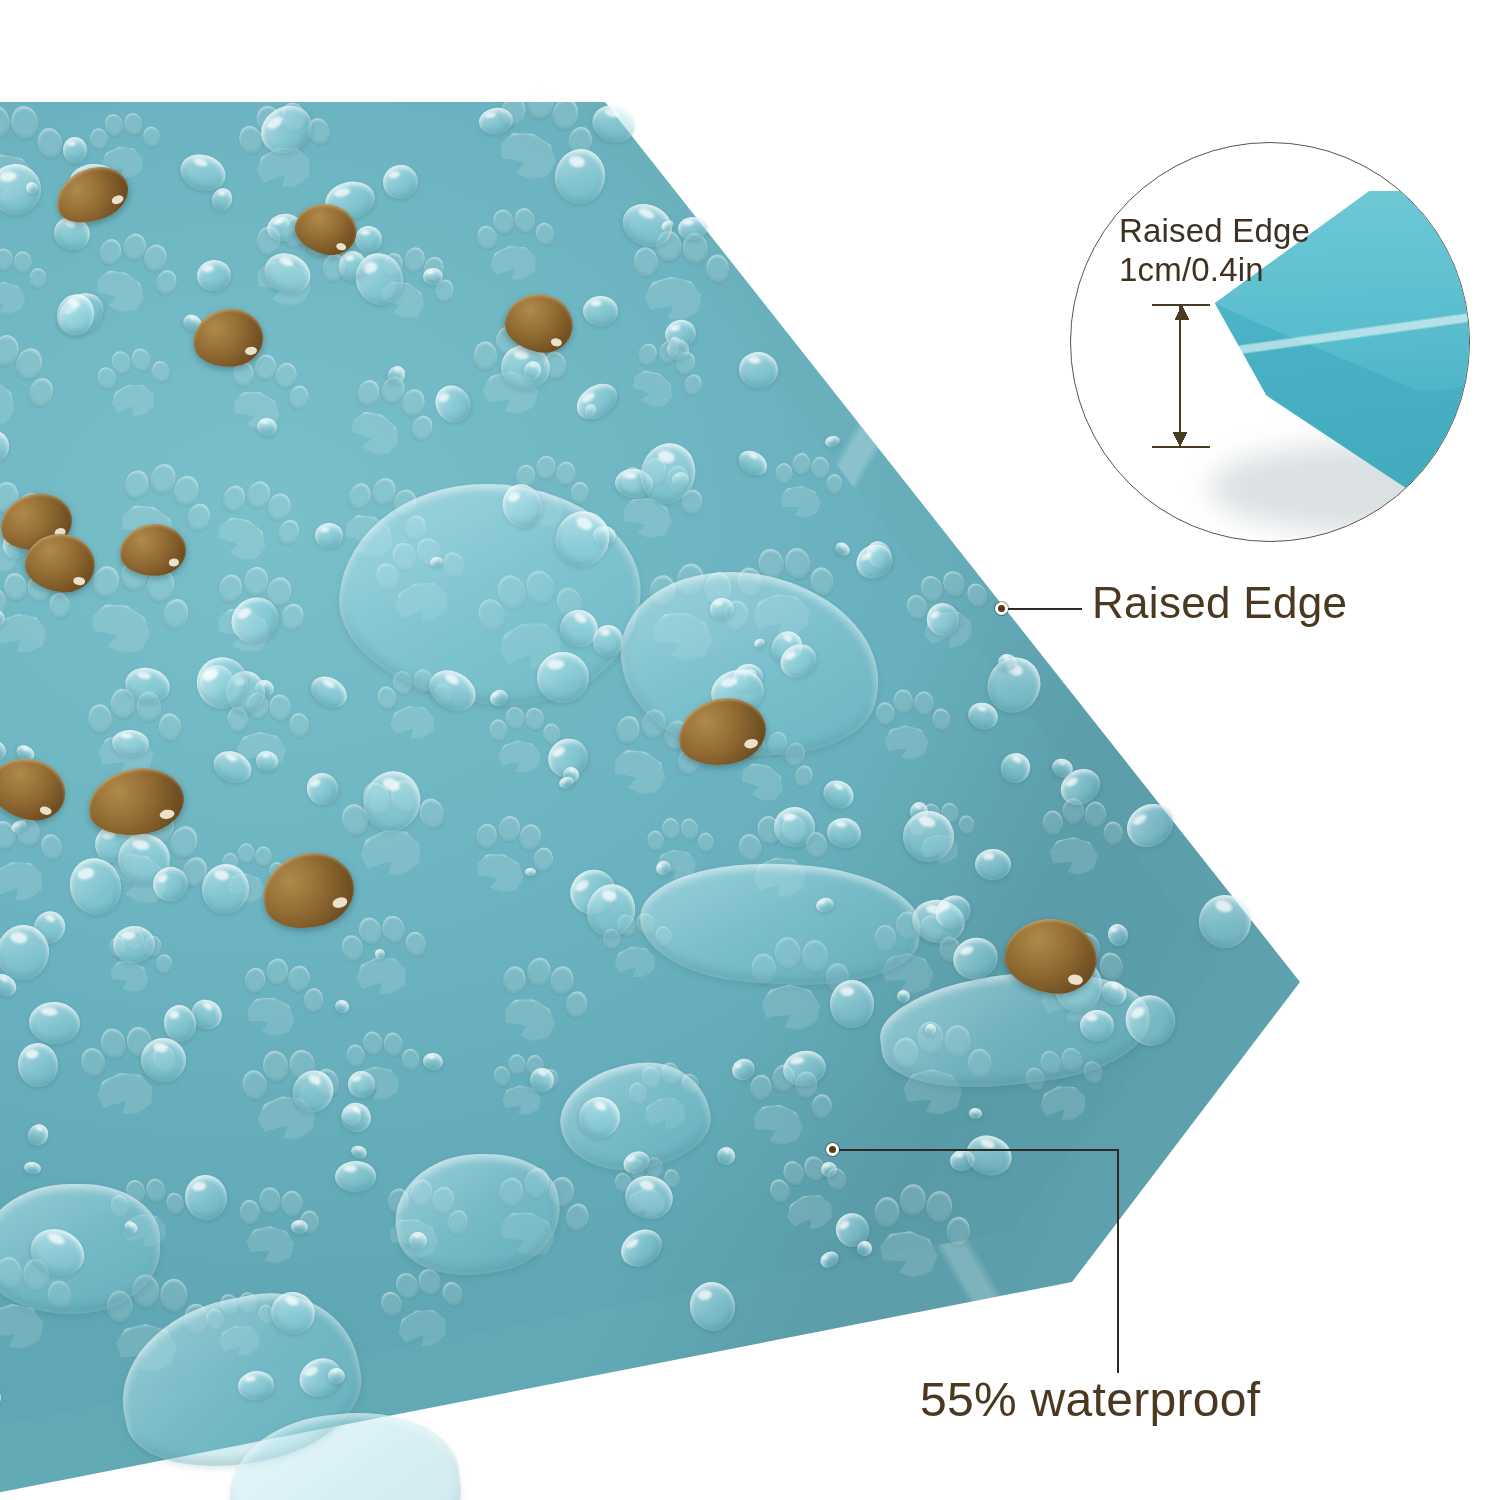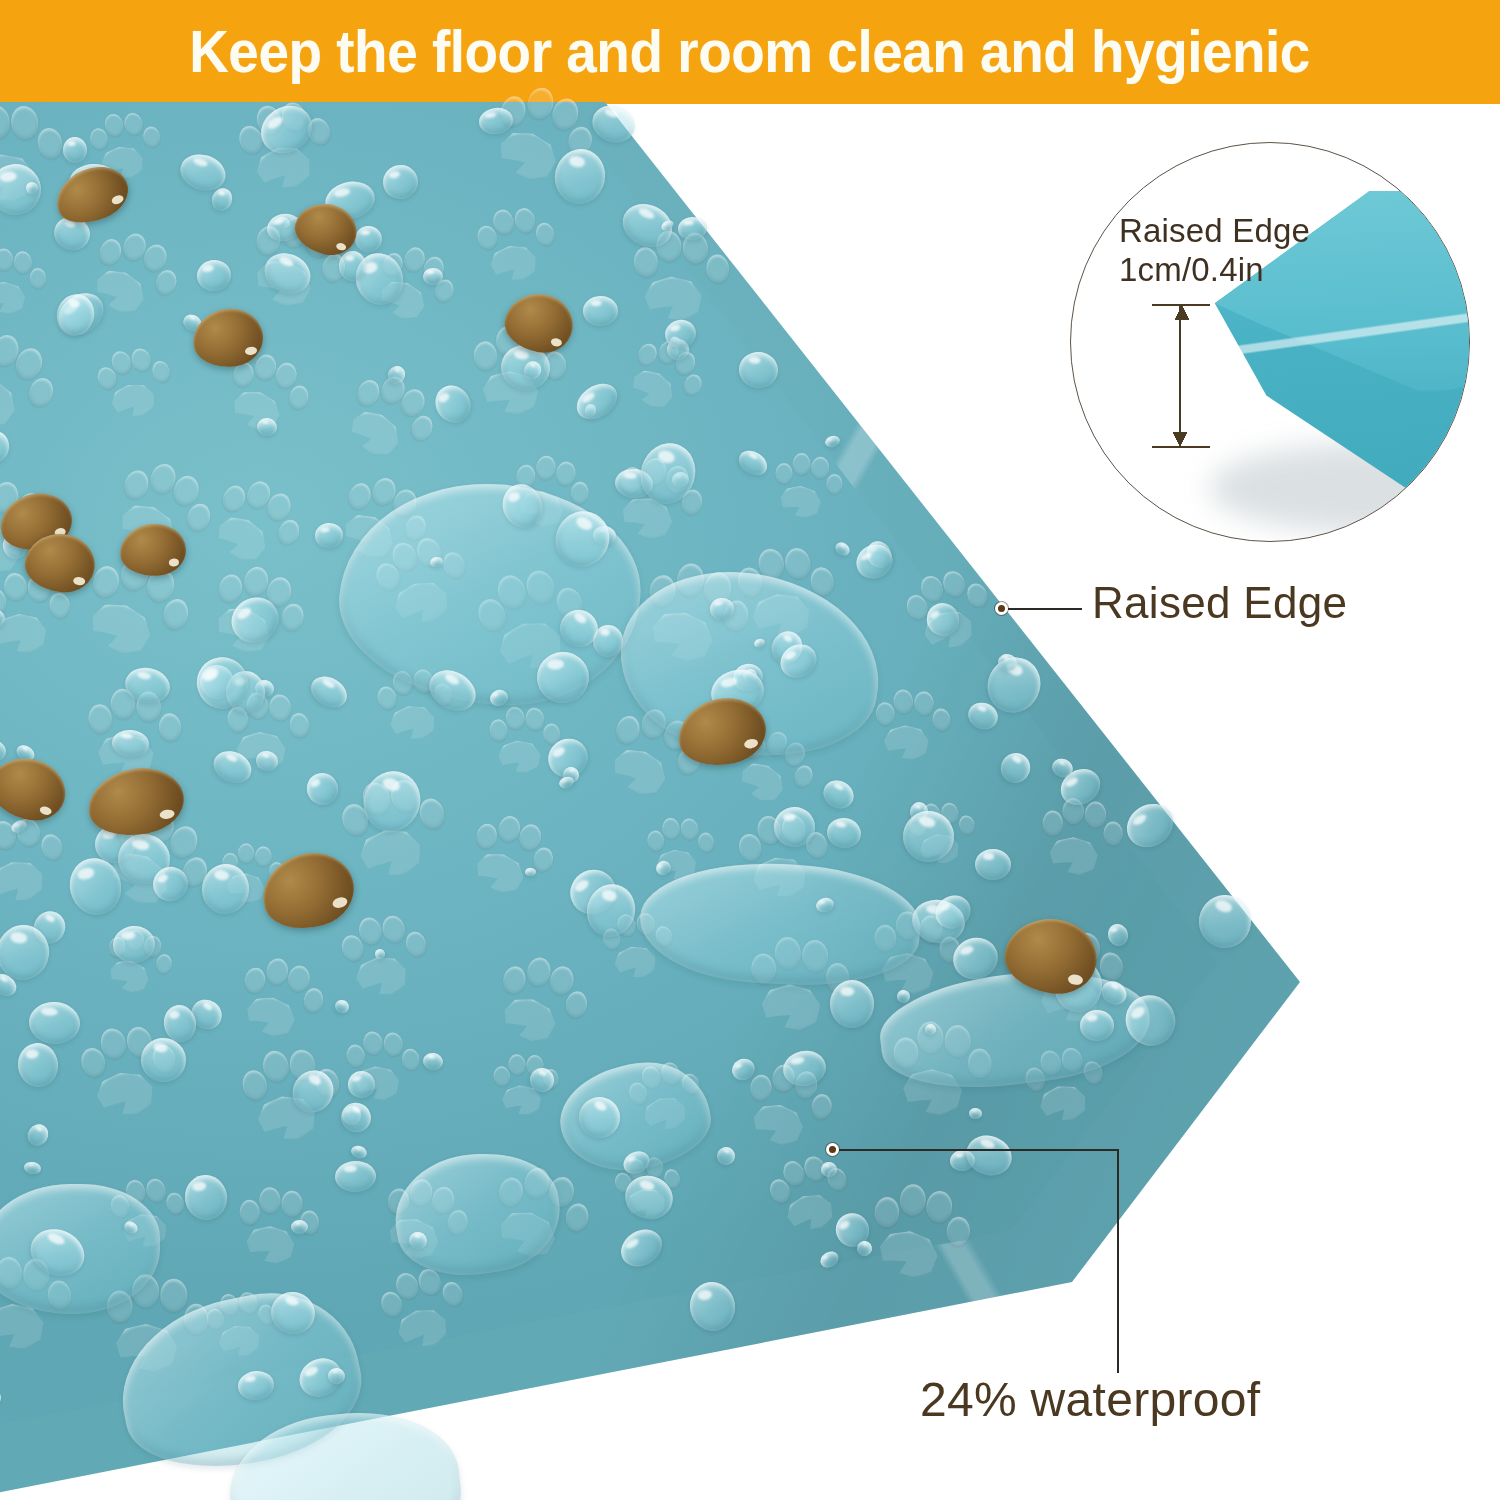--- a/index.html
+++ b/index.html
@@ -166,23 +166,20 @@
   .lead-dot{
     position:absolute; width:13px; height:13px; border-radius:50%;
     background:#5b3a18; border:3px solid #ffffff; box-shadow:0 0 0 1px rgba(60,50,40,.5);
   }
 </style>
 </head>
 <body>
 
 <div id="stage">
 
-  <div class="banner">
-    <div class="banner-text">Keep the floor and room clean and hygienic</div>
-  </div>
 
   <div class="photo">
 
     <div class="mat"></div>
     <div class="mat-floor"></div>
     <div class="rim-shade"></div>
     <div class="rim-a"></div>
     <div class="rim-b"></div>
     <div class="mat-outer-shadow"></div>
 
@@ -915,15 +912,15 @@
     <div class="dim-cap bot"></div>
   </div>
 
   <div class="lead-dot" style="left:995px; top:602px;"></div>
   <div class="lead-line" style="left:1008px; top:608px; width:74px; height:1.6px;"></div>
   <div class="callout-label c-raised">Raised Edge</div>
 
   <div class="lead-dot" style="left:826px; top:1143px;"></div>
   <div class="lead-line" style="left:839px; top:1149px; width:280px; height:1.6px;"></div>
   <div class="lead-line" style="left:1117px; top:1149px; width:1.6px; height:224px;"></div>
-  <div class="callout-label c-water">24% waterproof</div>
+  <div class="callout-label c-water">55% waterproof</div>
 
 </div>
 
 </body></html>

